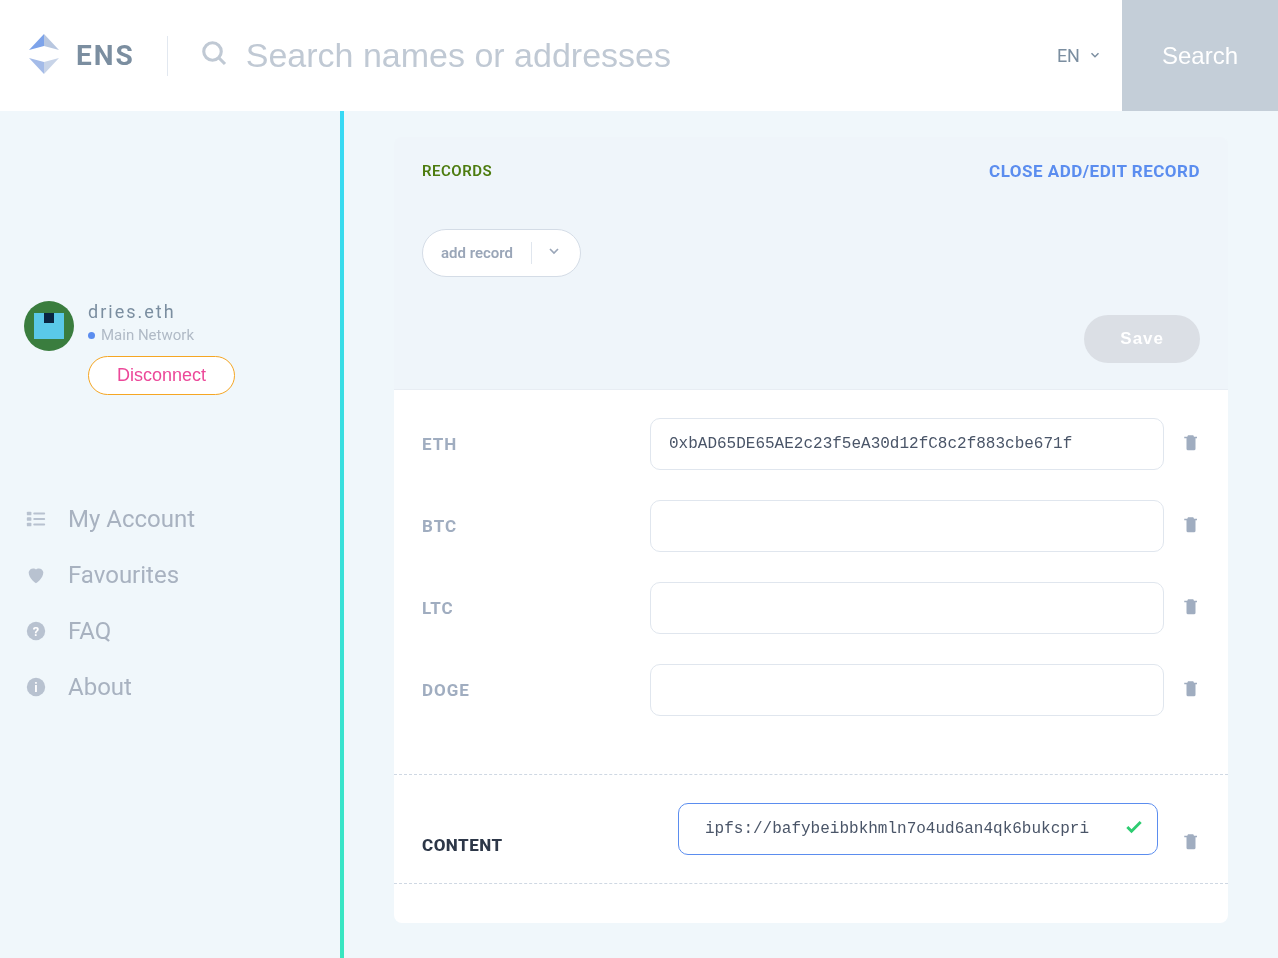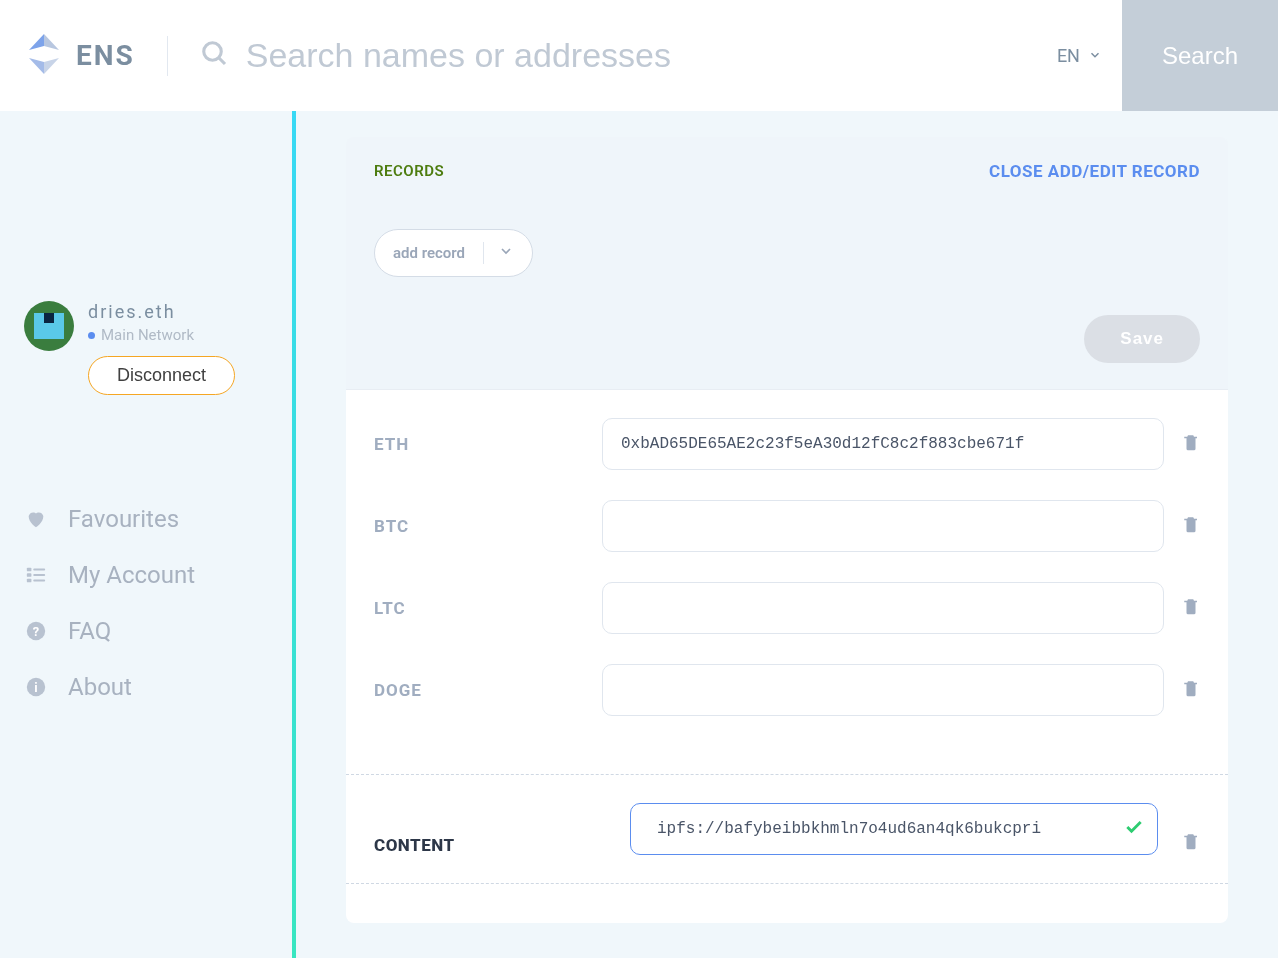--- a/index.html
+++ b/index.html
@@ -9,31 +9,31 @@
 .logo { display: flex; align-items: center; gap: 12px; }
 .logo-text { font-size: 28px; font-weight: 700; color: #7b8ea0; letter-spacing: 2px; }
 .divider-v { width: 1px; height: 40px; background: #e2e8f0; margin: 0 32px; }
 .search-wrap { flex: 1; display: flex; align-items: center; gap: 16px; }
 .search-input { border: none; font-size: 34px; color: #c0c9d4; outline: none; flex: 1; background: transparent; }
 .search-input::placeholder { color: #c0c9d4; }
 .lang { display: flex; align-items: center; gap: 8px; color: #7b8ea0; font-size: 18px; margin-right: 20px; }
 .search-btn { background: #c4ced8; color: white; border: none; font-size: 24px; font-weight: 500; height: 111px; padding: 0 40px; cursor: pointer; }
 
 .main { display: flex; height: calc(958px - 111px); }
-.sidebar { width: 296px; padding: 190px 20px 20px 24px; position: relative; }
+.sidebar { width: 344px; padding: 190px 20px 20px 24px; position: relative; }
 .sidebar::after { content: ''; position: absolute; right: 0; top: 0; width: 4px; height: 100%; background: linear-gradient(180deg, #38d9f5 0%, #38e6c0 100%); }
 .profile { display: flex; gap: 14px; margin-bottom: 110px; }
 .avatar { width: 50px; height: 50px; border-radius: 50%; background: #3a7d3e; position: relative; overflow: hidden; flex-shrink: 0; }
 .avatar::before { content: ''; position: absolute; top: 12px; left: 10px; width: 30px; height: 26px; background: #5ac9e8; }
 .avatar::after { content: ''; position: absolute; top: 12px; left: 20px; width: 10px; height: 10px; background: #0a2540; }
 .profile-info { display: flex; flex-direction: column; gap: 4px; }
 .profile-name { color: #7b8ea0; font-size: 18px; letter-spacing: 2px; }
 .profile-net { display: flex; align-items: center; gap: 6px; color: #b0bac6; font-size: 15px; }
 .net-dot { width: 7px; height: 7px; background: #5b8def; border-radius: 50%; }
-.disconnect-btn { background: white; border: 1.5px solid #f5a623; color: #404040; border-radius: 20px; padding: 8px 28px; font-size: 18px; cursor: pointer; margin-top: 8px; }
+.disconnect-btn { background: white; border: 1.5px solid #f5a623; color: #ec4899; border-radius: 20px; padding: 8px 28px; font-size: 18px; cursor: pointer; margin-top: 8px; }
 
 .nav { display: flex; flex-direction: column; gap: 28px; }
 .nav-item { display: flex; align-items: center; gap: 20px; color: #a8b2c0; font-size: 24px; cursor: pointer; }
 .nav-icon { width: 24px; height: 24px; display: flex; align-items: center; justify-content: center; }
 
 .content { flex: 1; padding: 26px 50px; overflow-y: auto; }
 .card { background: #eff5fa; border-radius: 8px; overflow: hidden; }
 .card-header { display: flex; justify-content: space-between; align-items: center; padding: 24px 28px 0; }
 .records-label { color: #4d7c0f; font-size: 15px; font-weight: 600; letter-spacing: 0.5px; }
 .close-link { color: #5b8def; font-size: 17px; font-weight: 700; letter-spacing: 0.5px; cursor: pointer; }
@@ -102,37 +102,37 @@
           <span class="net-dot"></span>
           <span>Main Network</span>
         </div>
         <button class="disconnect-btn">Disconnect</button>
       </div>
     </div>
     <div class="nav">
       <div class="nav-item">
         <span class="nav-icon">
             <svg width="22" height="22" viewBox="0 0 24 24" fill="#b8c2d0">
-              <path d="M12 21s-8-5-8-12a5 5 0 0 1 8-3 5 5 0 0 1 8 3c0 7-8 12-8 12z"></path>
-            </svg>
-          </span>
-        <span>Favourites</span>
-      </div>
-      <div class="nav-item">
-        <span class="nav-icon">
-            <svg width="22" height="22" viewBox="0 0 24 24" fill="#b8c2d0">
               <rect x="2" y="4" width="5" height="4" rx="1"></rect>
               <rect x="2" y="10" width="5" height="4" rx="1"></rect>
               <rect x="2" y="16" width="5" height="4" rx="1"></rect>
               <rect x="9" y="5" width="13" height="2" rx="1"></rect>
               <rect x="9" y="11" width="13" height="2" rx="1"></rect>
               <rect x="9" y="17" width="13" height="2" rx="1"></rect>
             </svg>
           </span>
         <span>My Account</span>
+      </div>
+      <div class="nav-item">
+        <span class="nav-icon">
+            <svg width="22" height="22" viewBox="0 0 24 24" fill="#b8c2d0">
+              <path d="M12 21s-8-5-8-12a5 5 0 0 1 8-3 5 5 0 0 1 8 3c0 7-8 12-8 12z"></path>
+            </svg>
+          </span>
+        <span>Favourites</span>
       </div>
       <div class="nav-item">
         <span class="nav-icon">
             <svg width="22" height="22" viewBox="0 0 24 24" fill="#b8c2d0">
               <circle cx="12" cy="12" r="10"></circle>
               <text x="12" y="17" text-anchor="middle" fill="white" font-size="14" font-weight="bold">?</text>
             </svg>
           </span>
         <span>FAQ</span>
       </div>

